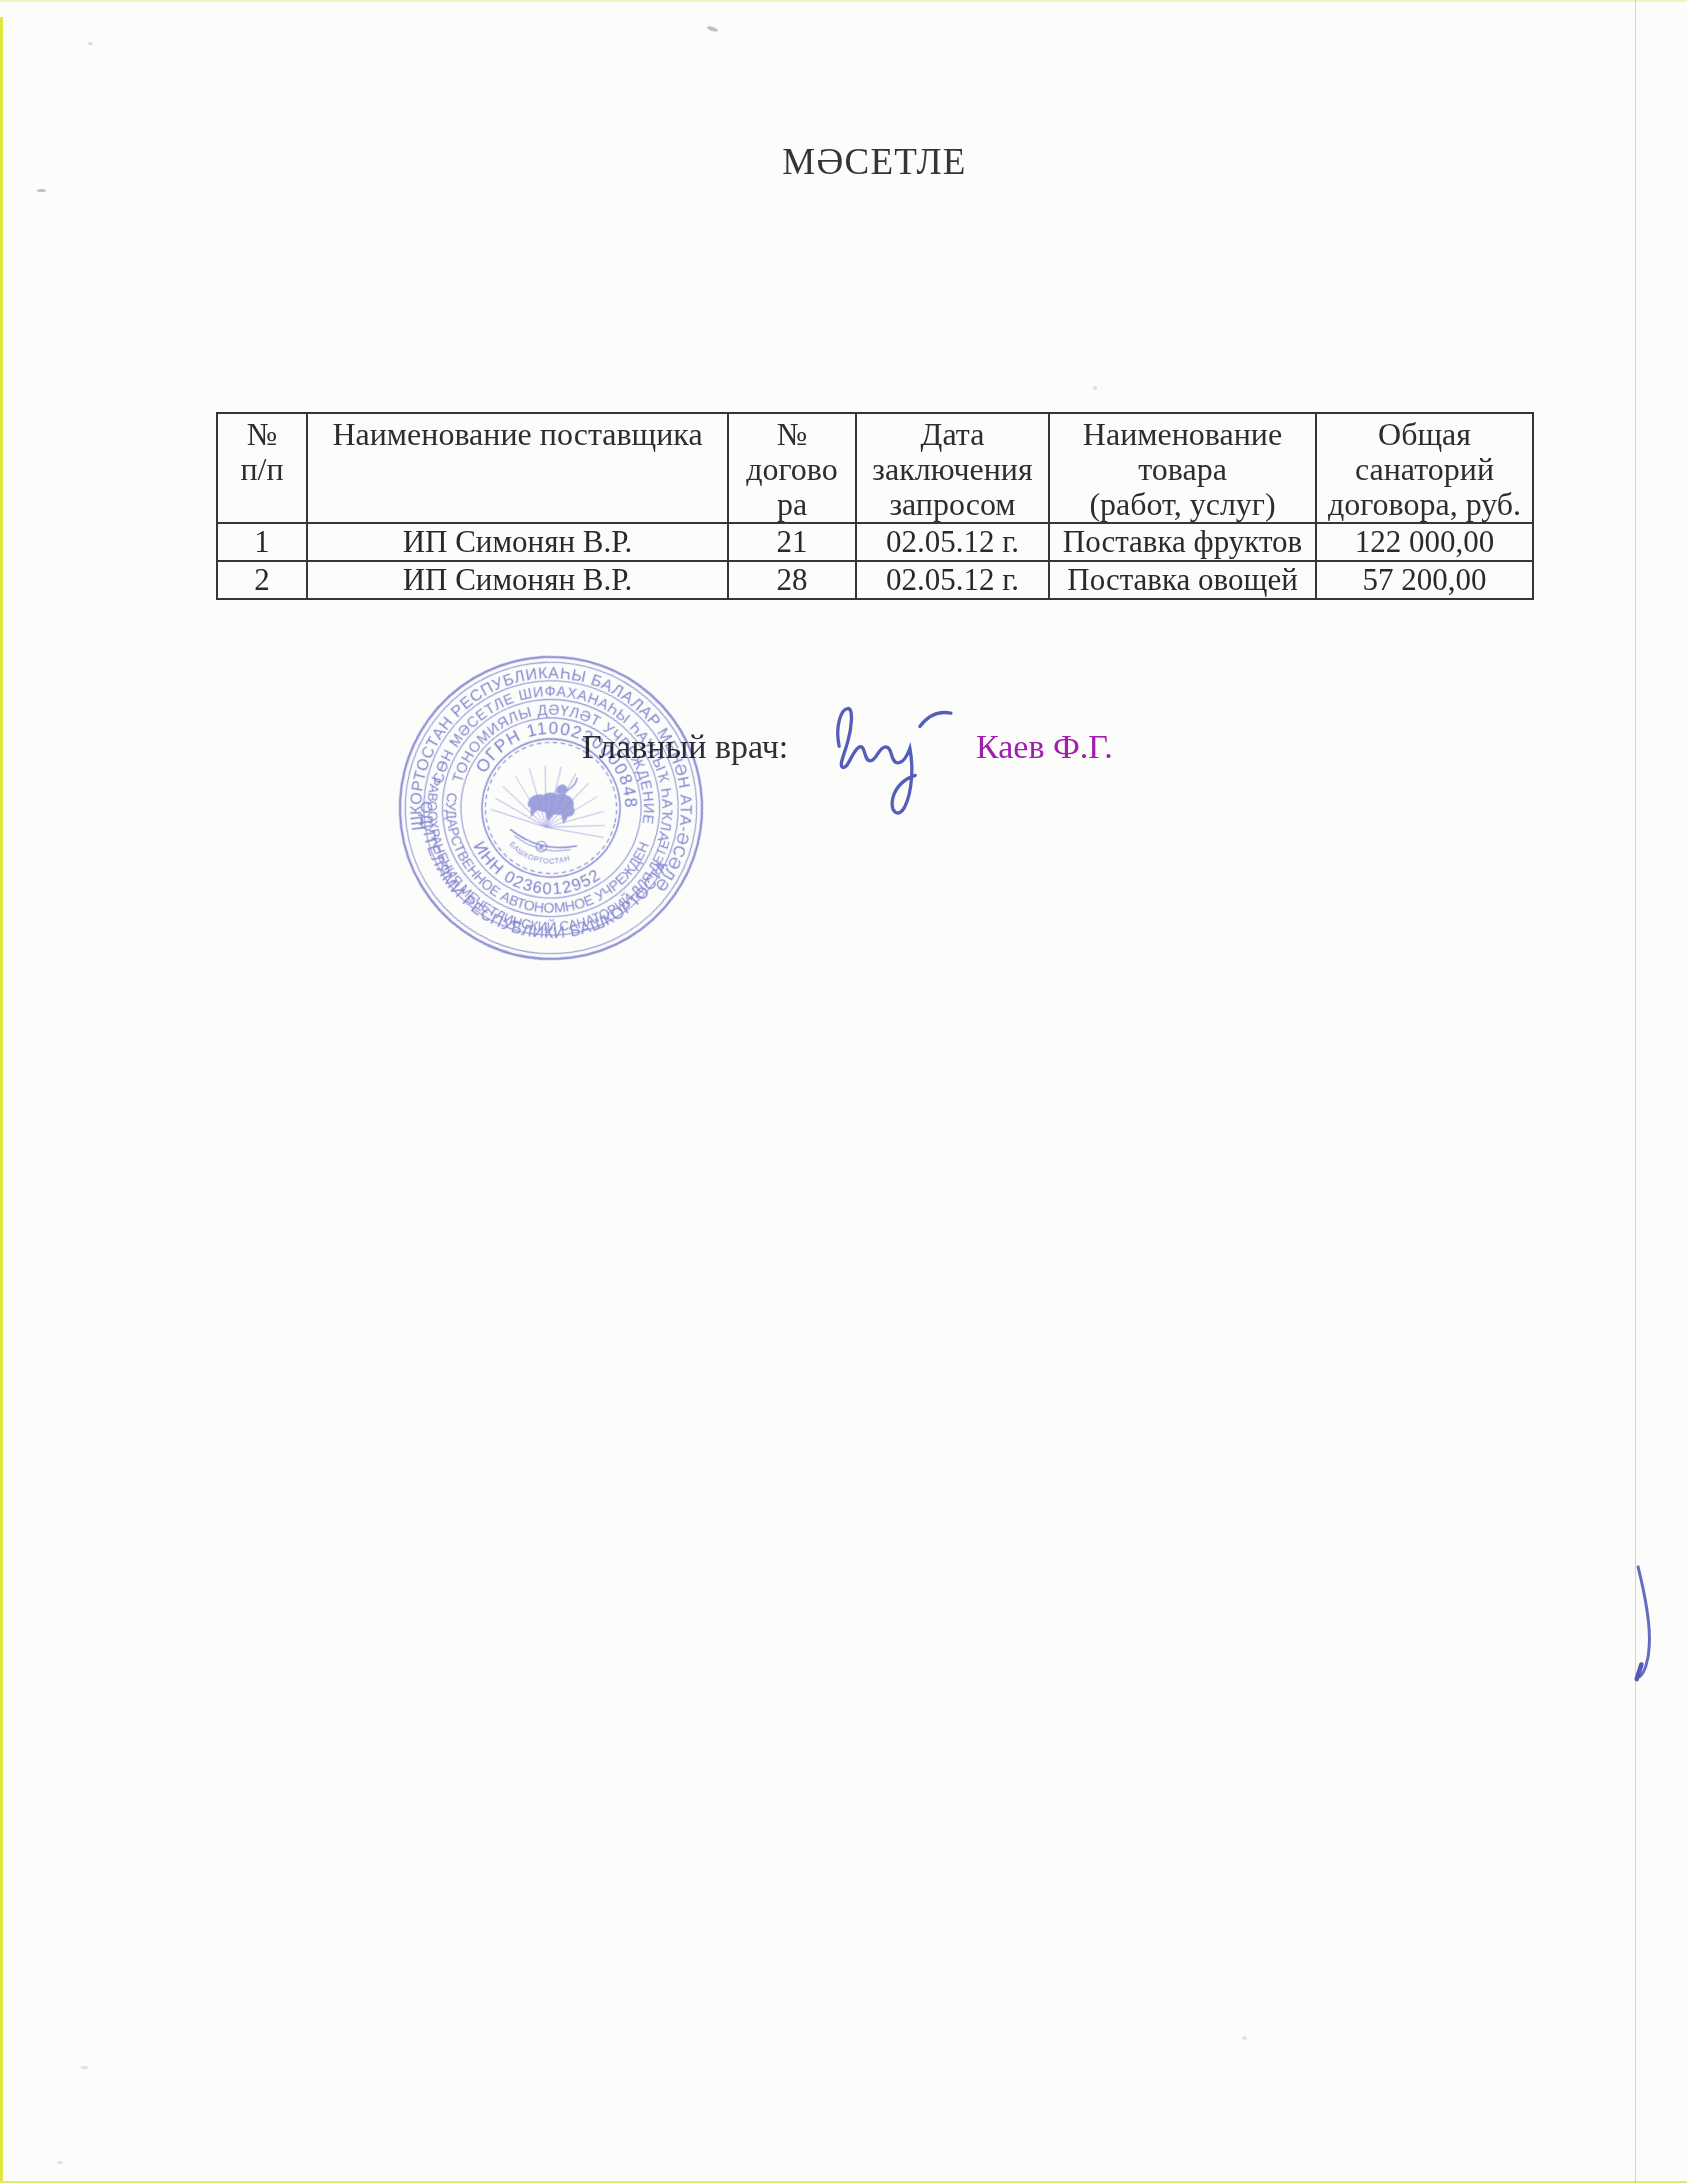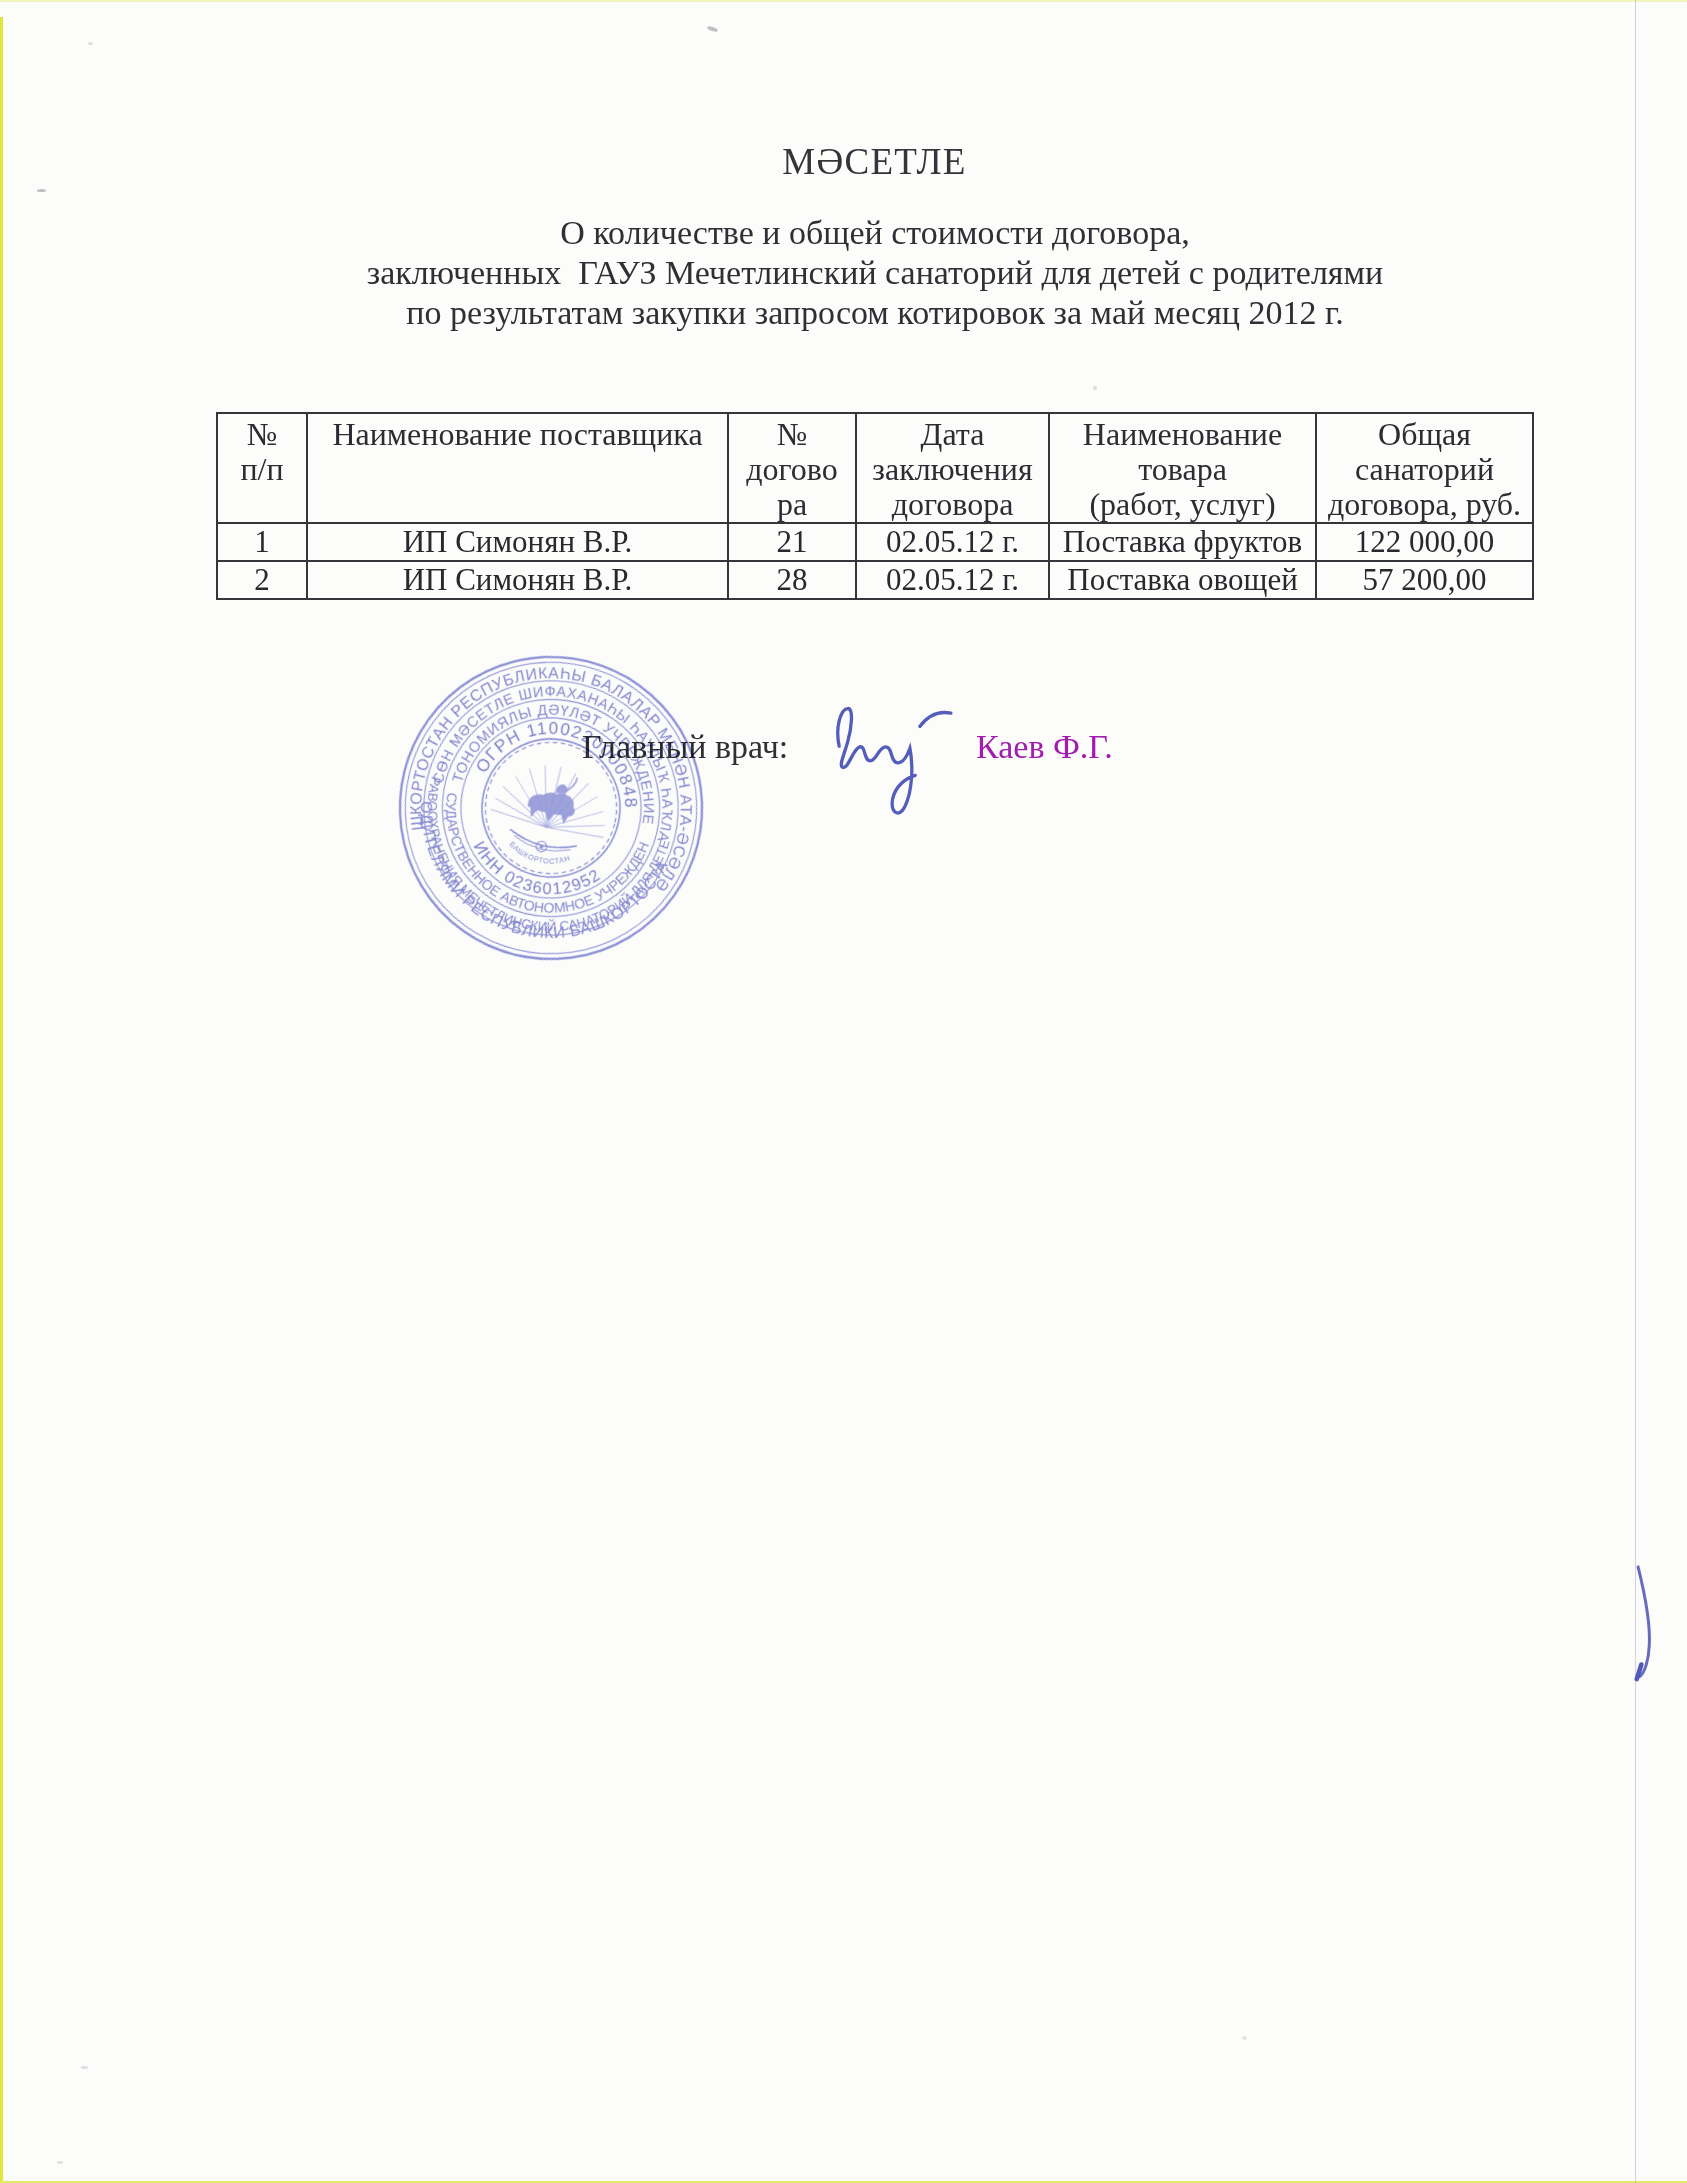--- a/index.html
+++ b/index.html
@@ -70,25 +70,20 @@
   <div class="speck" style="left:707px;top:26.5px;width:10.6px;height:4px;transform:rotate(18deg);"></div>
   <div class="speck" style="left:37px;top:189px;width:9.3px;height:3.3px;"></div>
   <div class="speck" style="left:88px;top:42px;width:4.6px;height:3.3px;opacity:.5;"></div>
   <div class="speck" style="left:1093px;top:386px;width:4px;height:4px;opacity:.5;"></div>
   <div class="speck" style="left:81px;top:2066px;width:6.6px;height:2.6px;opacity:.45;"></div>
   <div class="speck" style="left:57px;top:2161px;width:6px;height:2.6px;opacity:.45;"></div>
   <div class="speck" style="left:1242px;top:2036px;width:4.6px;height:4px;opacity:.4;"></div>
 
   <div class="doc-title">МӘСЕТЛЕ</div>
 
-  <div class="subtitle">
-    <div>О количестве и общей стоимости договора,</div>
-    <div>заключенных  ГАУЗ Мечетлинский санаторий для детей с родителями</div>
-    <div>по результатам закупки запросом котировок за май месяц 2012 г.</div>
-  </div>
 
   <table class="doc-table">
     <colgroup>
       <col style="width:90px">
         <col style="width:421px">
         <col style="width:128px">
       <col style="width:193px">
         <col style="width:267px">
         <col style="width:217px">
     </colgroup>
@@ -102,21 +97,21 @@
         <div>Наименование поставщика</div>
       </th>
       <th>
         <div>№</div>
             <div>догово</div>
             <div>ра</div>
       </th>
       <th>
         <div>Дата</div>
             <div>заключения</div>
-            <div>договора</div>
+            <div>запросом</div>
       </th>
       <th>
         <div>Наименование</div>
             <div>товара</div>
             <div>(работ, услуг)</div>
       </th>
       <th>
         <div>Общая</div>
             <div>санаторий</div>
             <div>договора, руб.</div>

